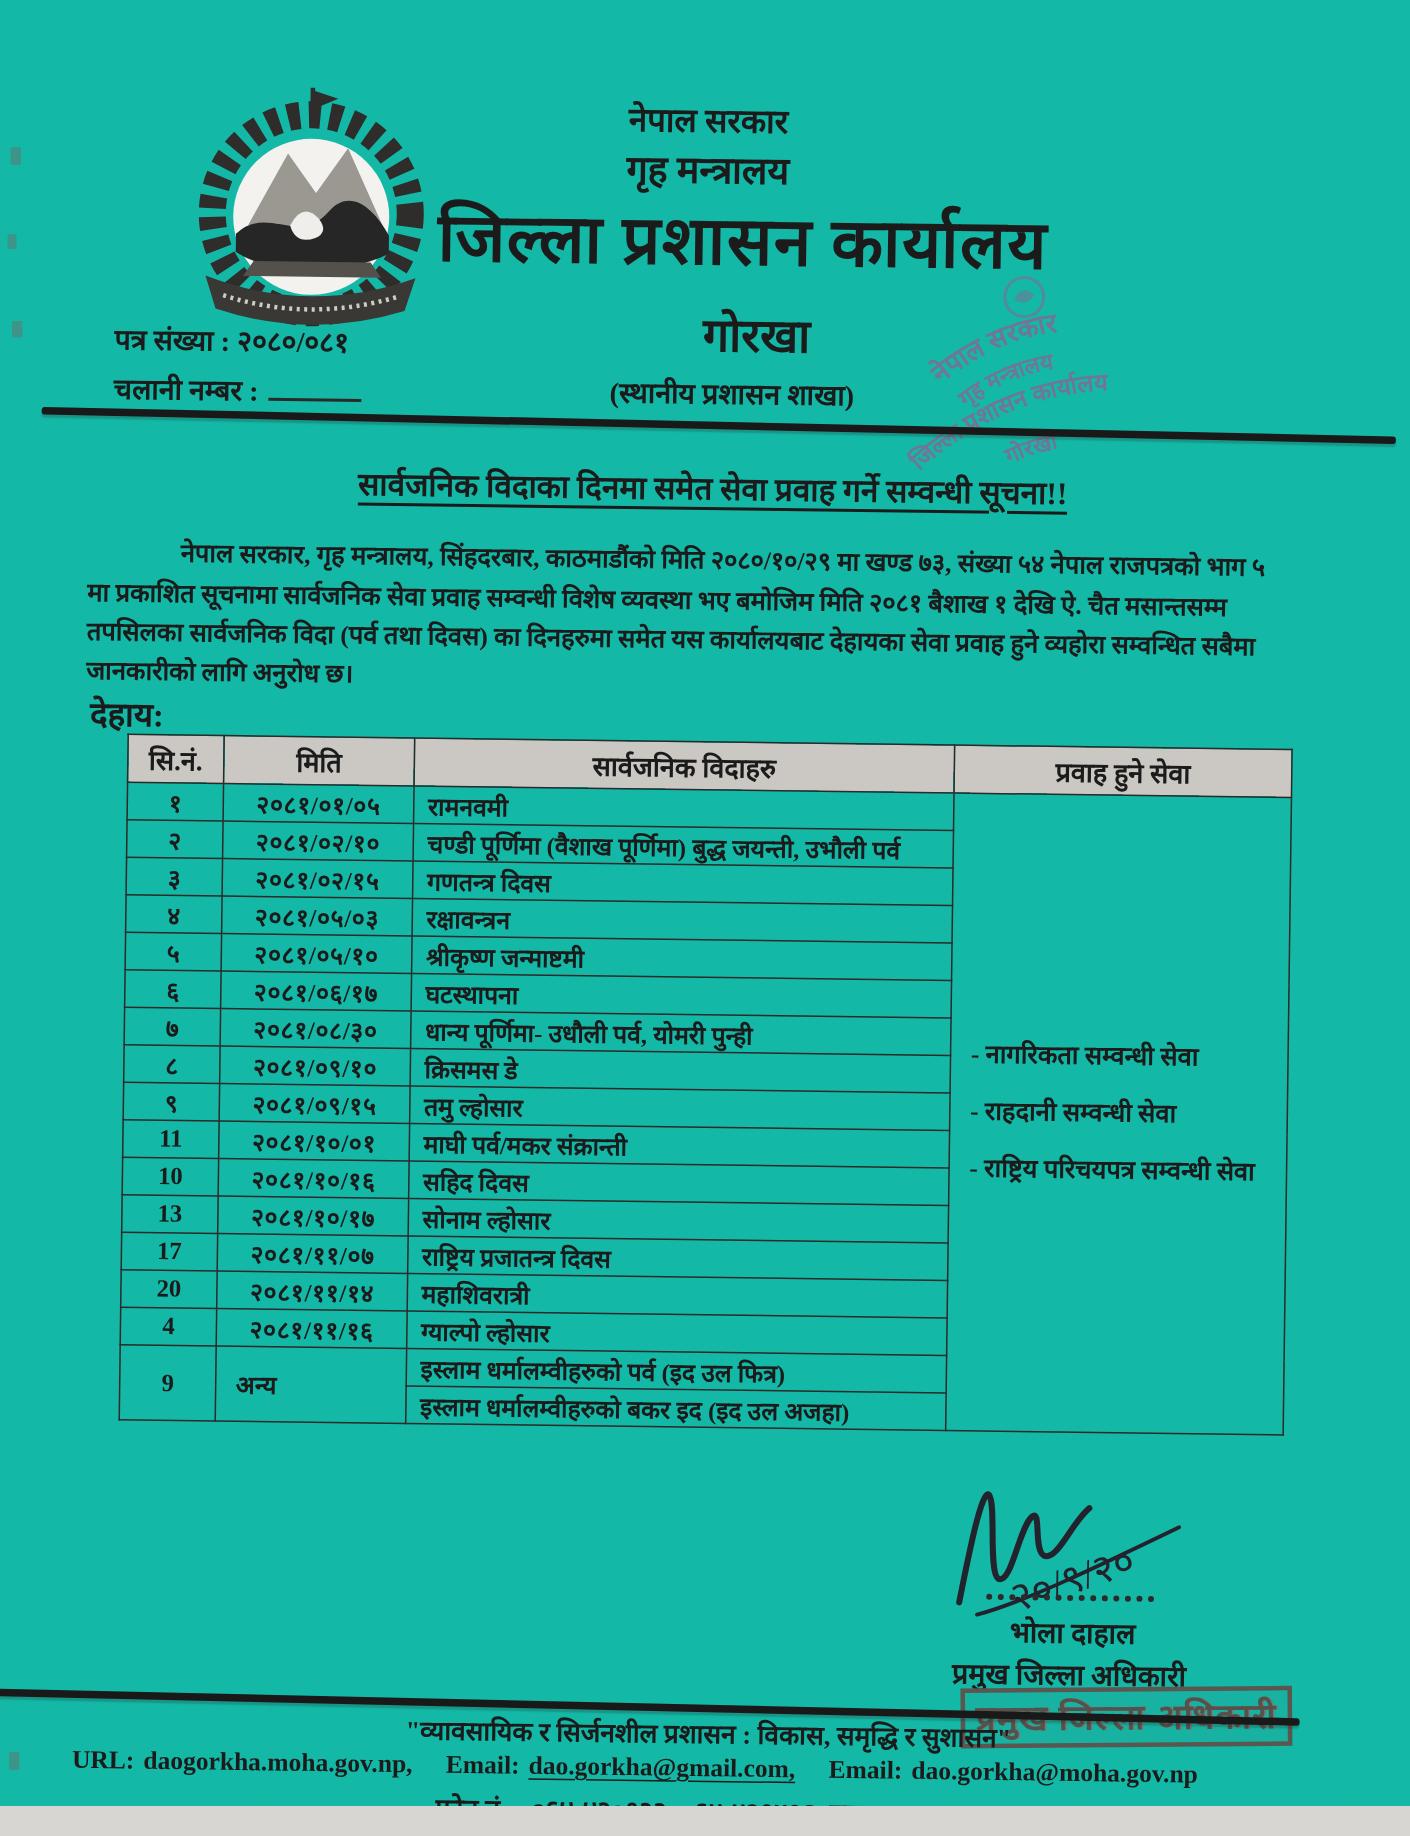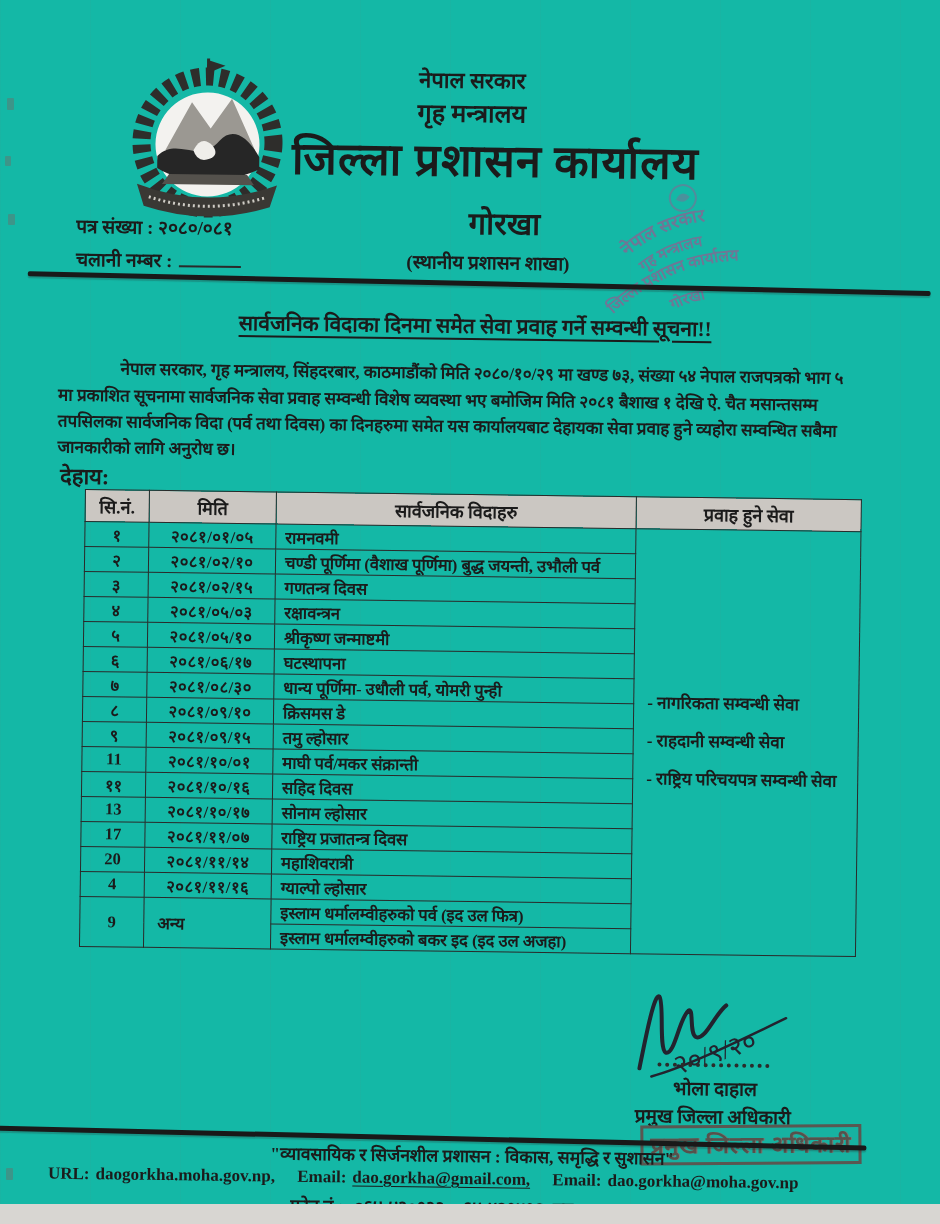--- a/index.html
+++ b/index.html
@@ -184,21 +184,21 @@
             <td class="c-sn">९</td>
             <td class="c-date">२०८१/०९/१५</td>
             <td class="c-holiday">तमु ल्होसार</td>
           </tr>
           <tr>
             <td class="c-sn">11</td>
             <td class="c-date">२०८१/१०/०१</td>
             <td class="c-holiday">माघी पर्व/मकर संक्रान्ती</td>
           </tr>
           <tr>
-            <td class="c-sn">११</td>
+            <td class="c-sn">10</td>
             <td class="c-date">२०८१/१०/१६</td>
             <td class="c-holiday">सहिद दिवस</td>
           </tr>
           <tr>
             <td class="c-sn">13</td>
             <td class="c-date">२०८१/१०/१७</td>
             <td class="c-holiday">सोनाम ल्होसार</td>
           </tr>
           <tr>
             <td class="c-sn">17</td>

